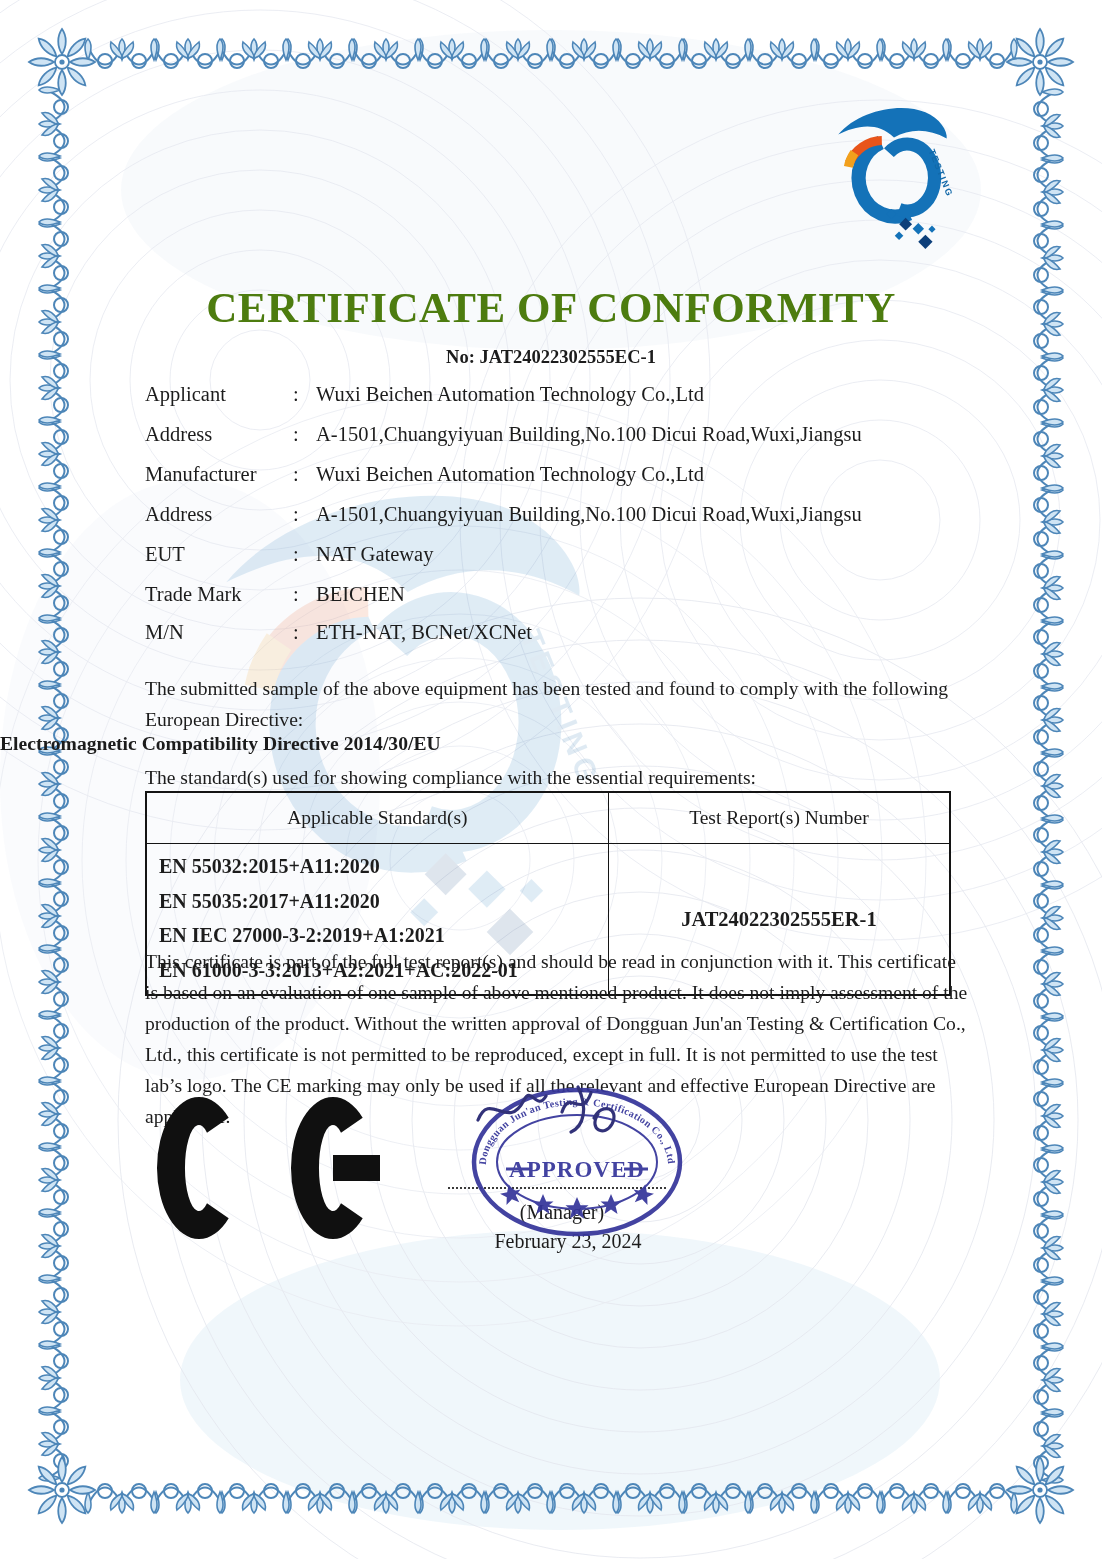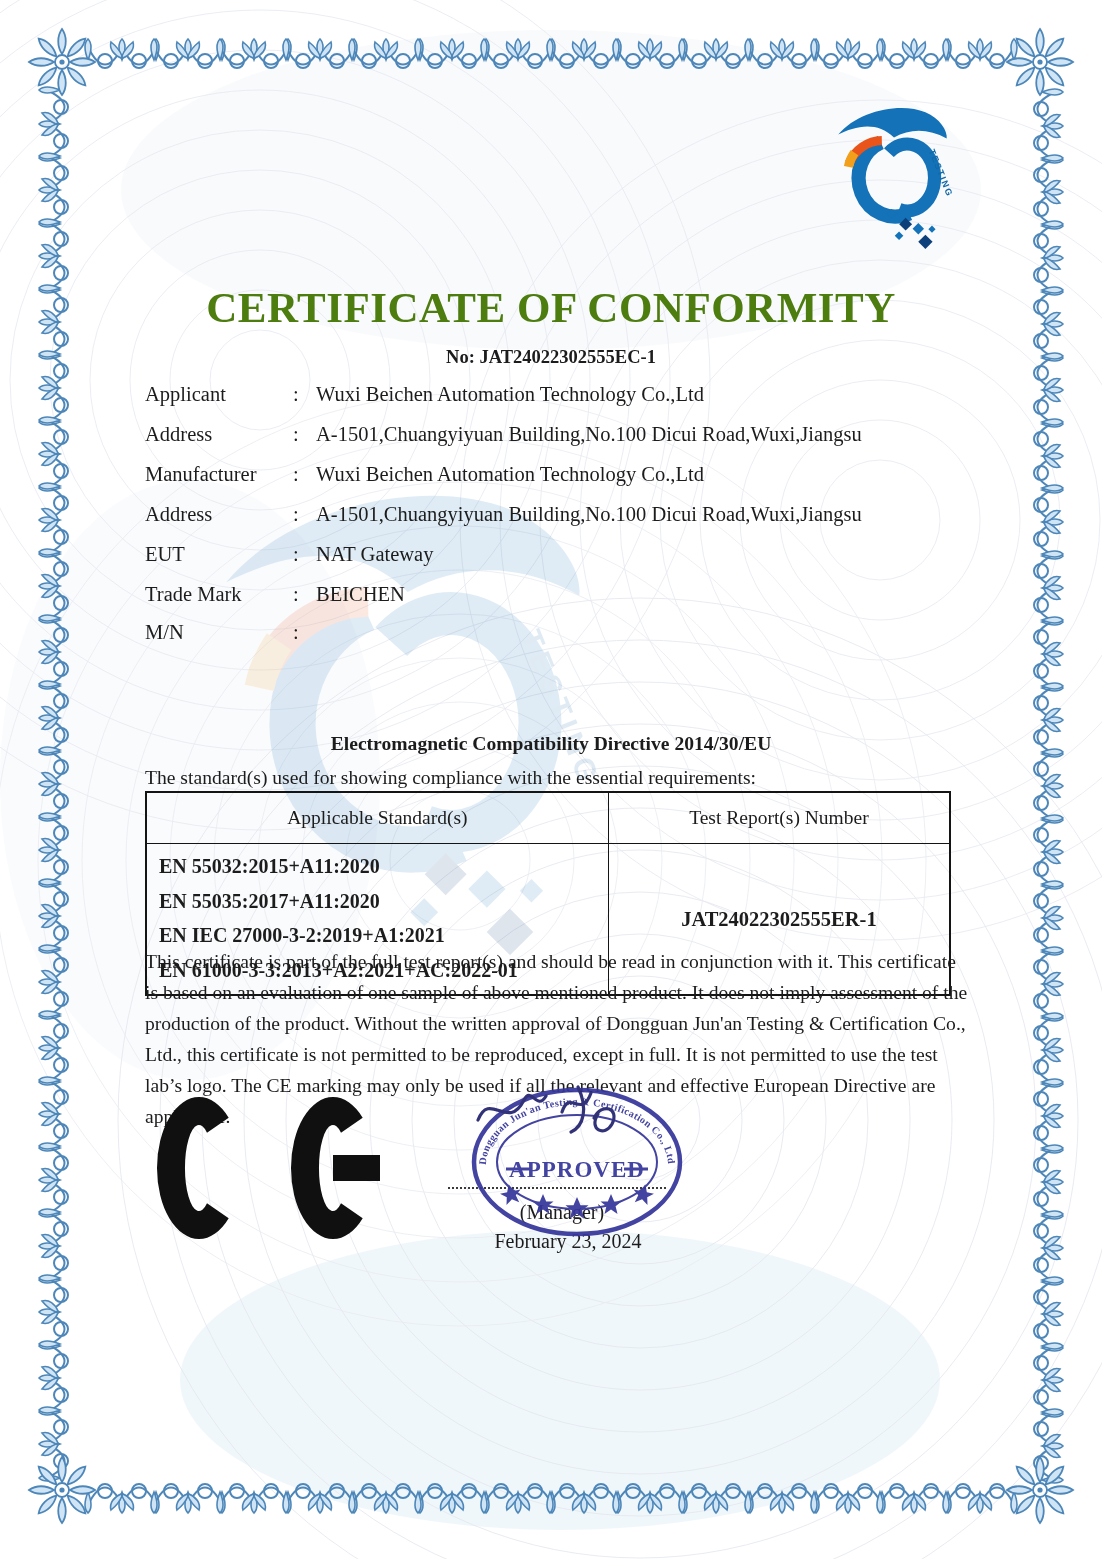--- a/index.html
+++ b/index.html
@@ -22,21 +22,21 @@
           font-size:18.5px;font-weight:bold;}
 
   .fields{left:145px;top:383px;width:830px;}
   .frow{display:flex;height:40px;align-items:flex-start;font-size:20.5px;}
   .flabel{width:148px;flex:none;}
   .fcolon{width:23px;flex:none;}
   .fvalue{flex:1;}
 
   .para{font-size:19.6px;line-height:30.5px;}
   .intro{left:145px;top:674px;width:818px;}
-  .directive{left:0;top:733px;width:100%;text-align:center;
+  .directive{left:0;top:733px;width:100%;
              font-size:19.6px;font-weight:bold;}
   .stdintro{left:145px;top:763px;width:830px;}
 
   .stdtable{left:145px;top:791px;width:806px;border-collapse:collapse;
             border:2.4px solid #141414;table-layout:fixed;}
   .stdtable th,.stdtable td{border:1.6px solid #141414;}
   .stdtable th{height:34px;font-weight:normal;font-size:19.5px;text-align:center;padding:8px 4px;}
   .col-std{width:57.5%;}
   .stdcell{padding:5px 12px 7px 12px;vertical-align:middle;}
   .std-line{font-weight:bold;font-size:20px;line-height:34.5px;white-space:nowrap;}
@@ -285,23 +285,25 @@
         <span class="fvalue">NAT Gateway</span>
       </div>
       <div class="frow" style="height:38px">
         <span class="flabel">Trade Mark</span>
         <span class="fcolon">:</span>
         <span class="fvalue">BEICHEN</span>
       </div>
       <div class="frow" style="height:38px">
         <span class="flabel">M/N</span>
         <span class="fcolon">:</span>
+        <span class="fvalue">ETH-NAT, BCNet/XCNet</span>
       </div>
     </div>
 
+    <div class="abs para intro">The submitted sample of the above equipment has been tested and found to comply with the following European Directive:</div>
     <div class="abs directive">Electromagnetic Compatibility Directive 2014/30/EU</div>
     <div class="abs para stdintro">The standard(s) used for showing compliance with the essential requirements:</div>
 
     <table class="abs stdtable">
       <colgroup>
           <col class="col-std">
           <col>
         </colgroup>
       <tbody>
           <tr>

